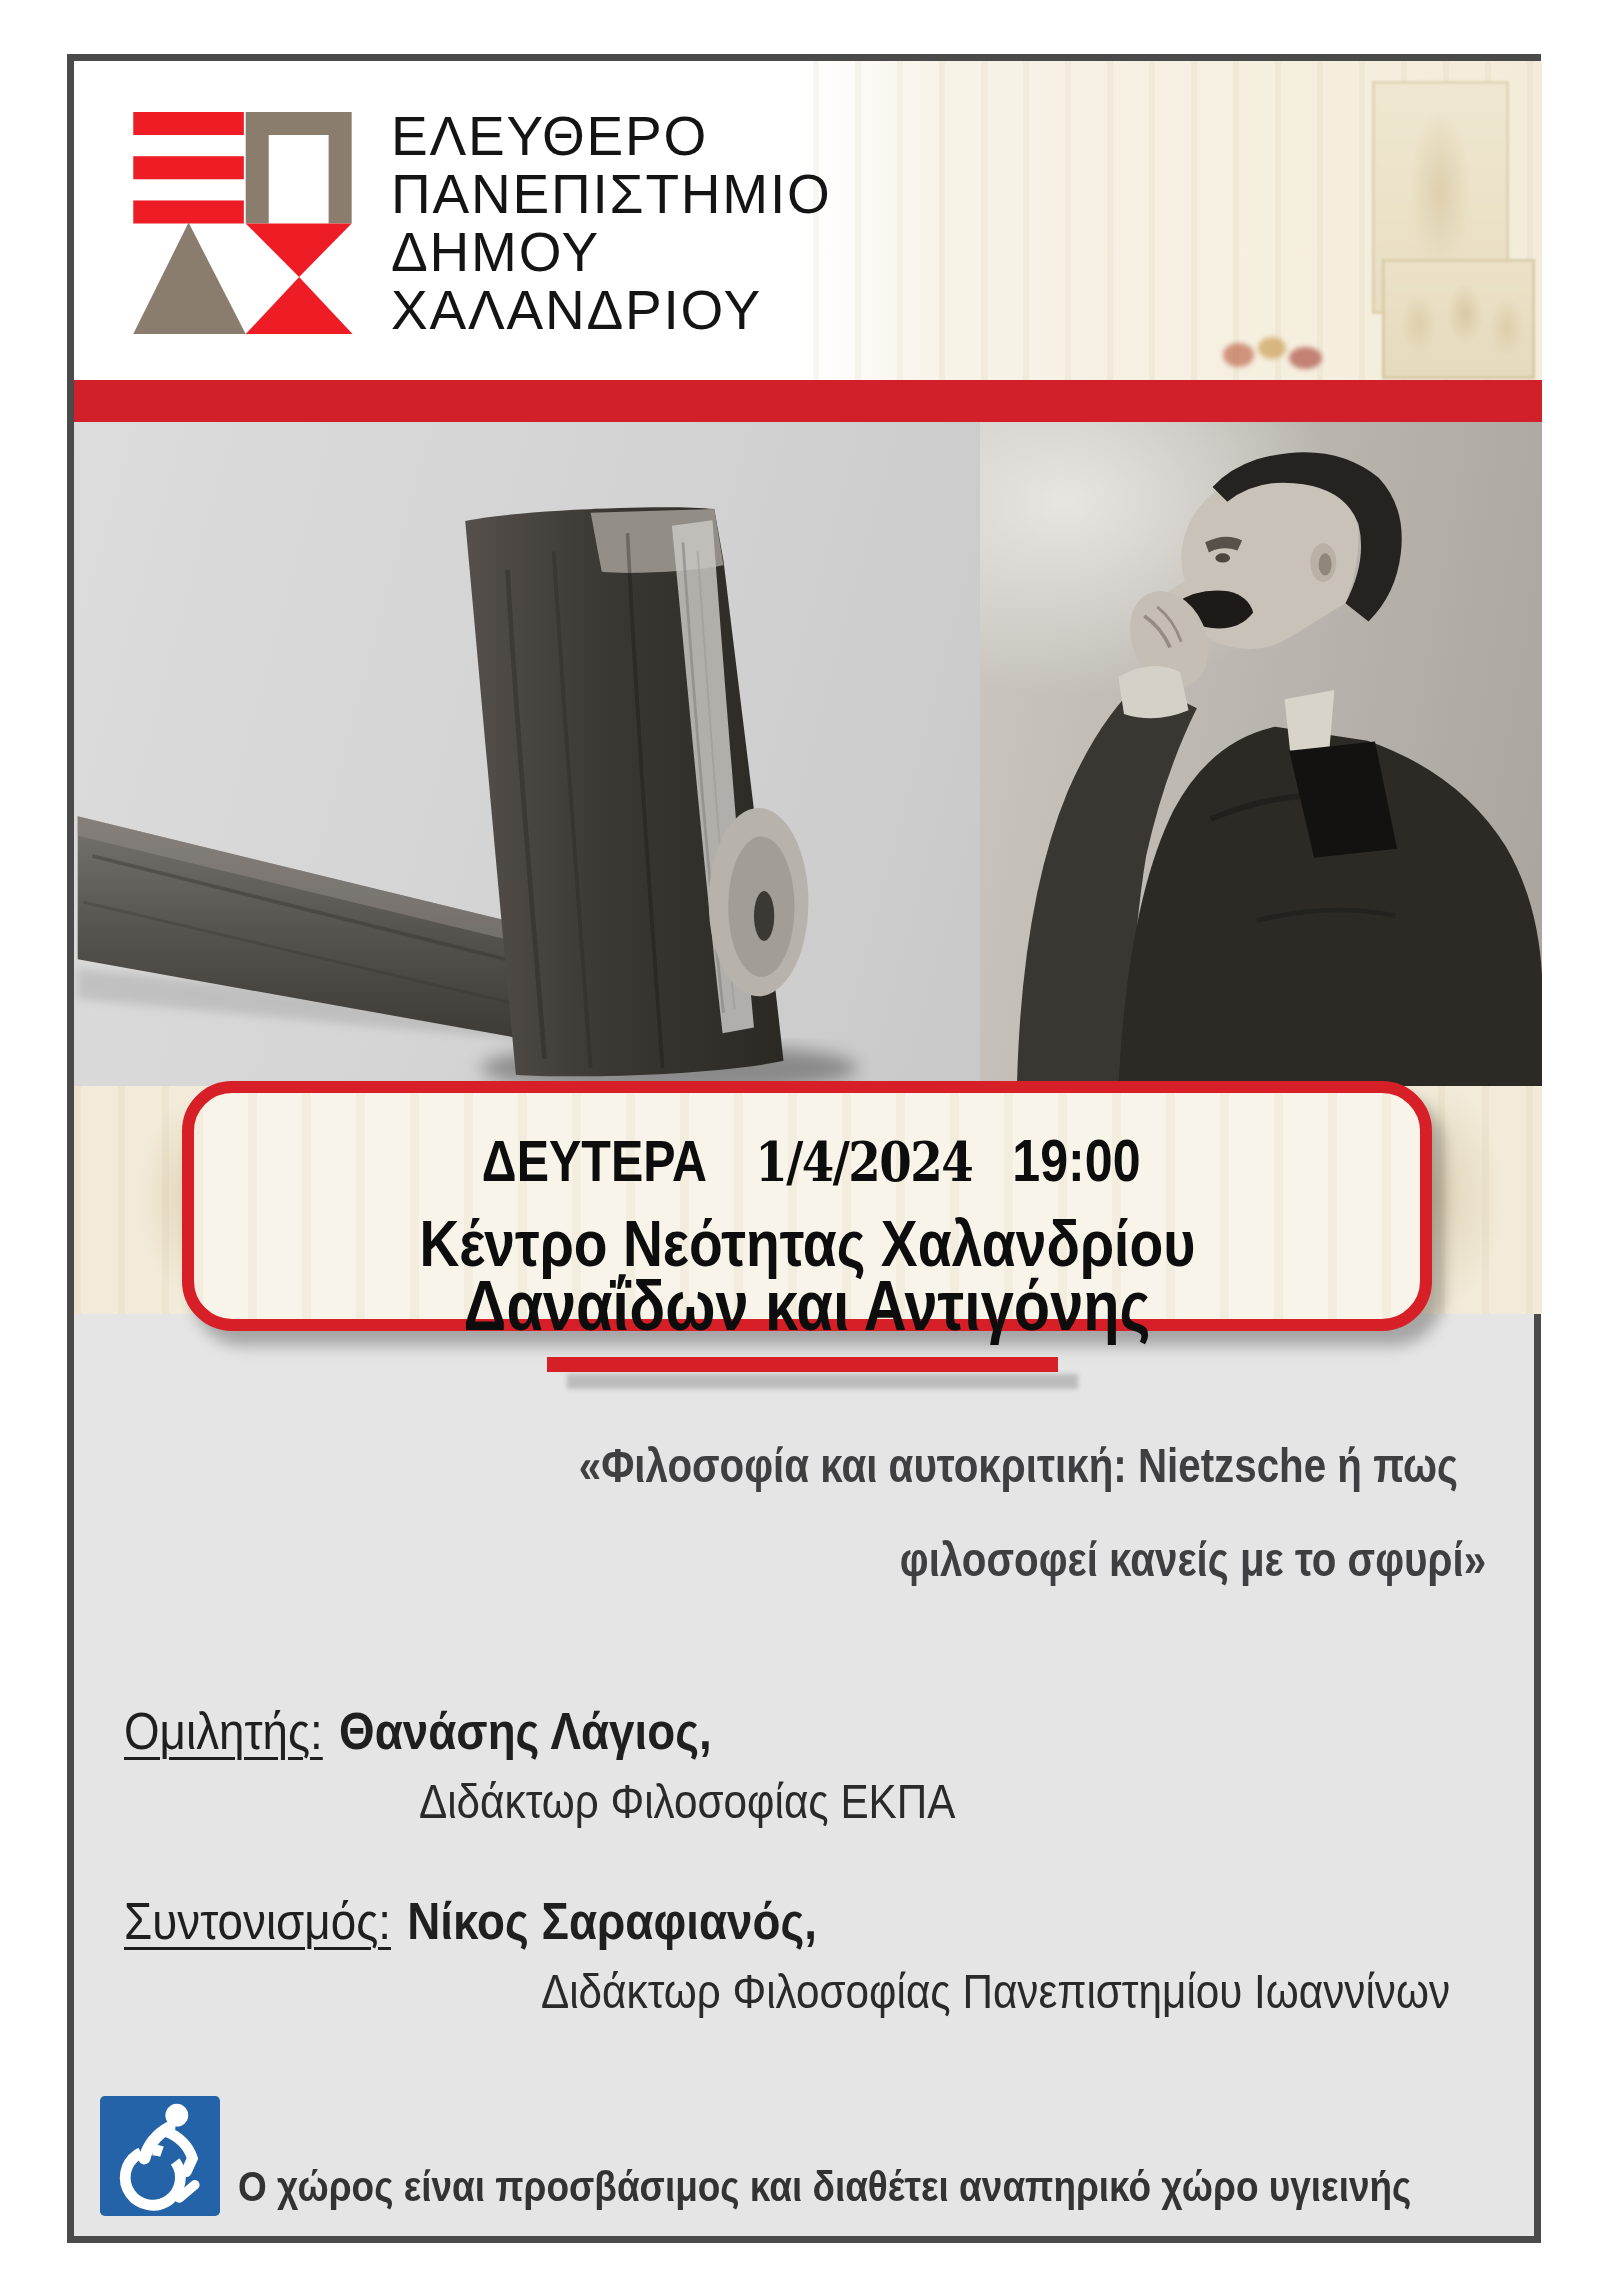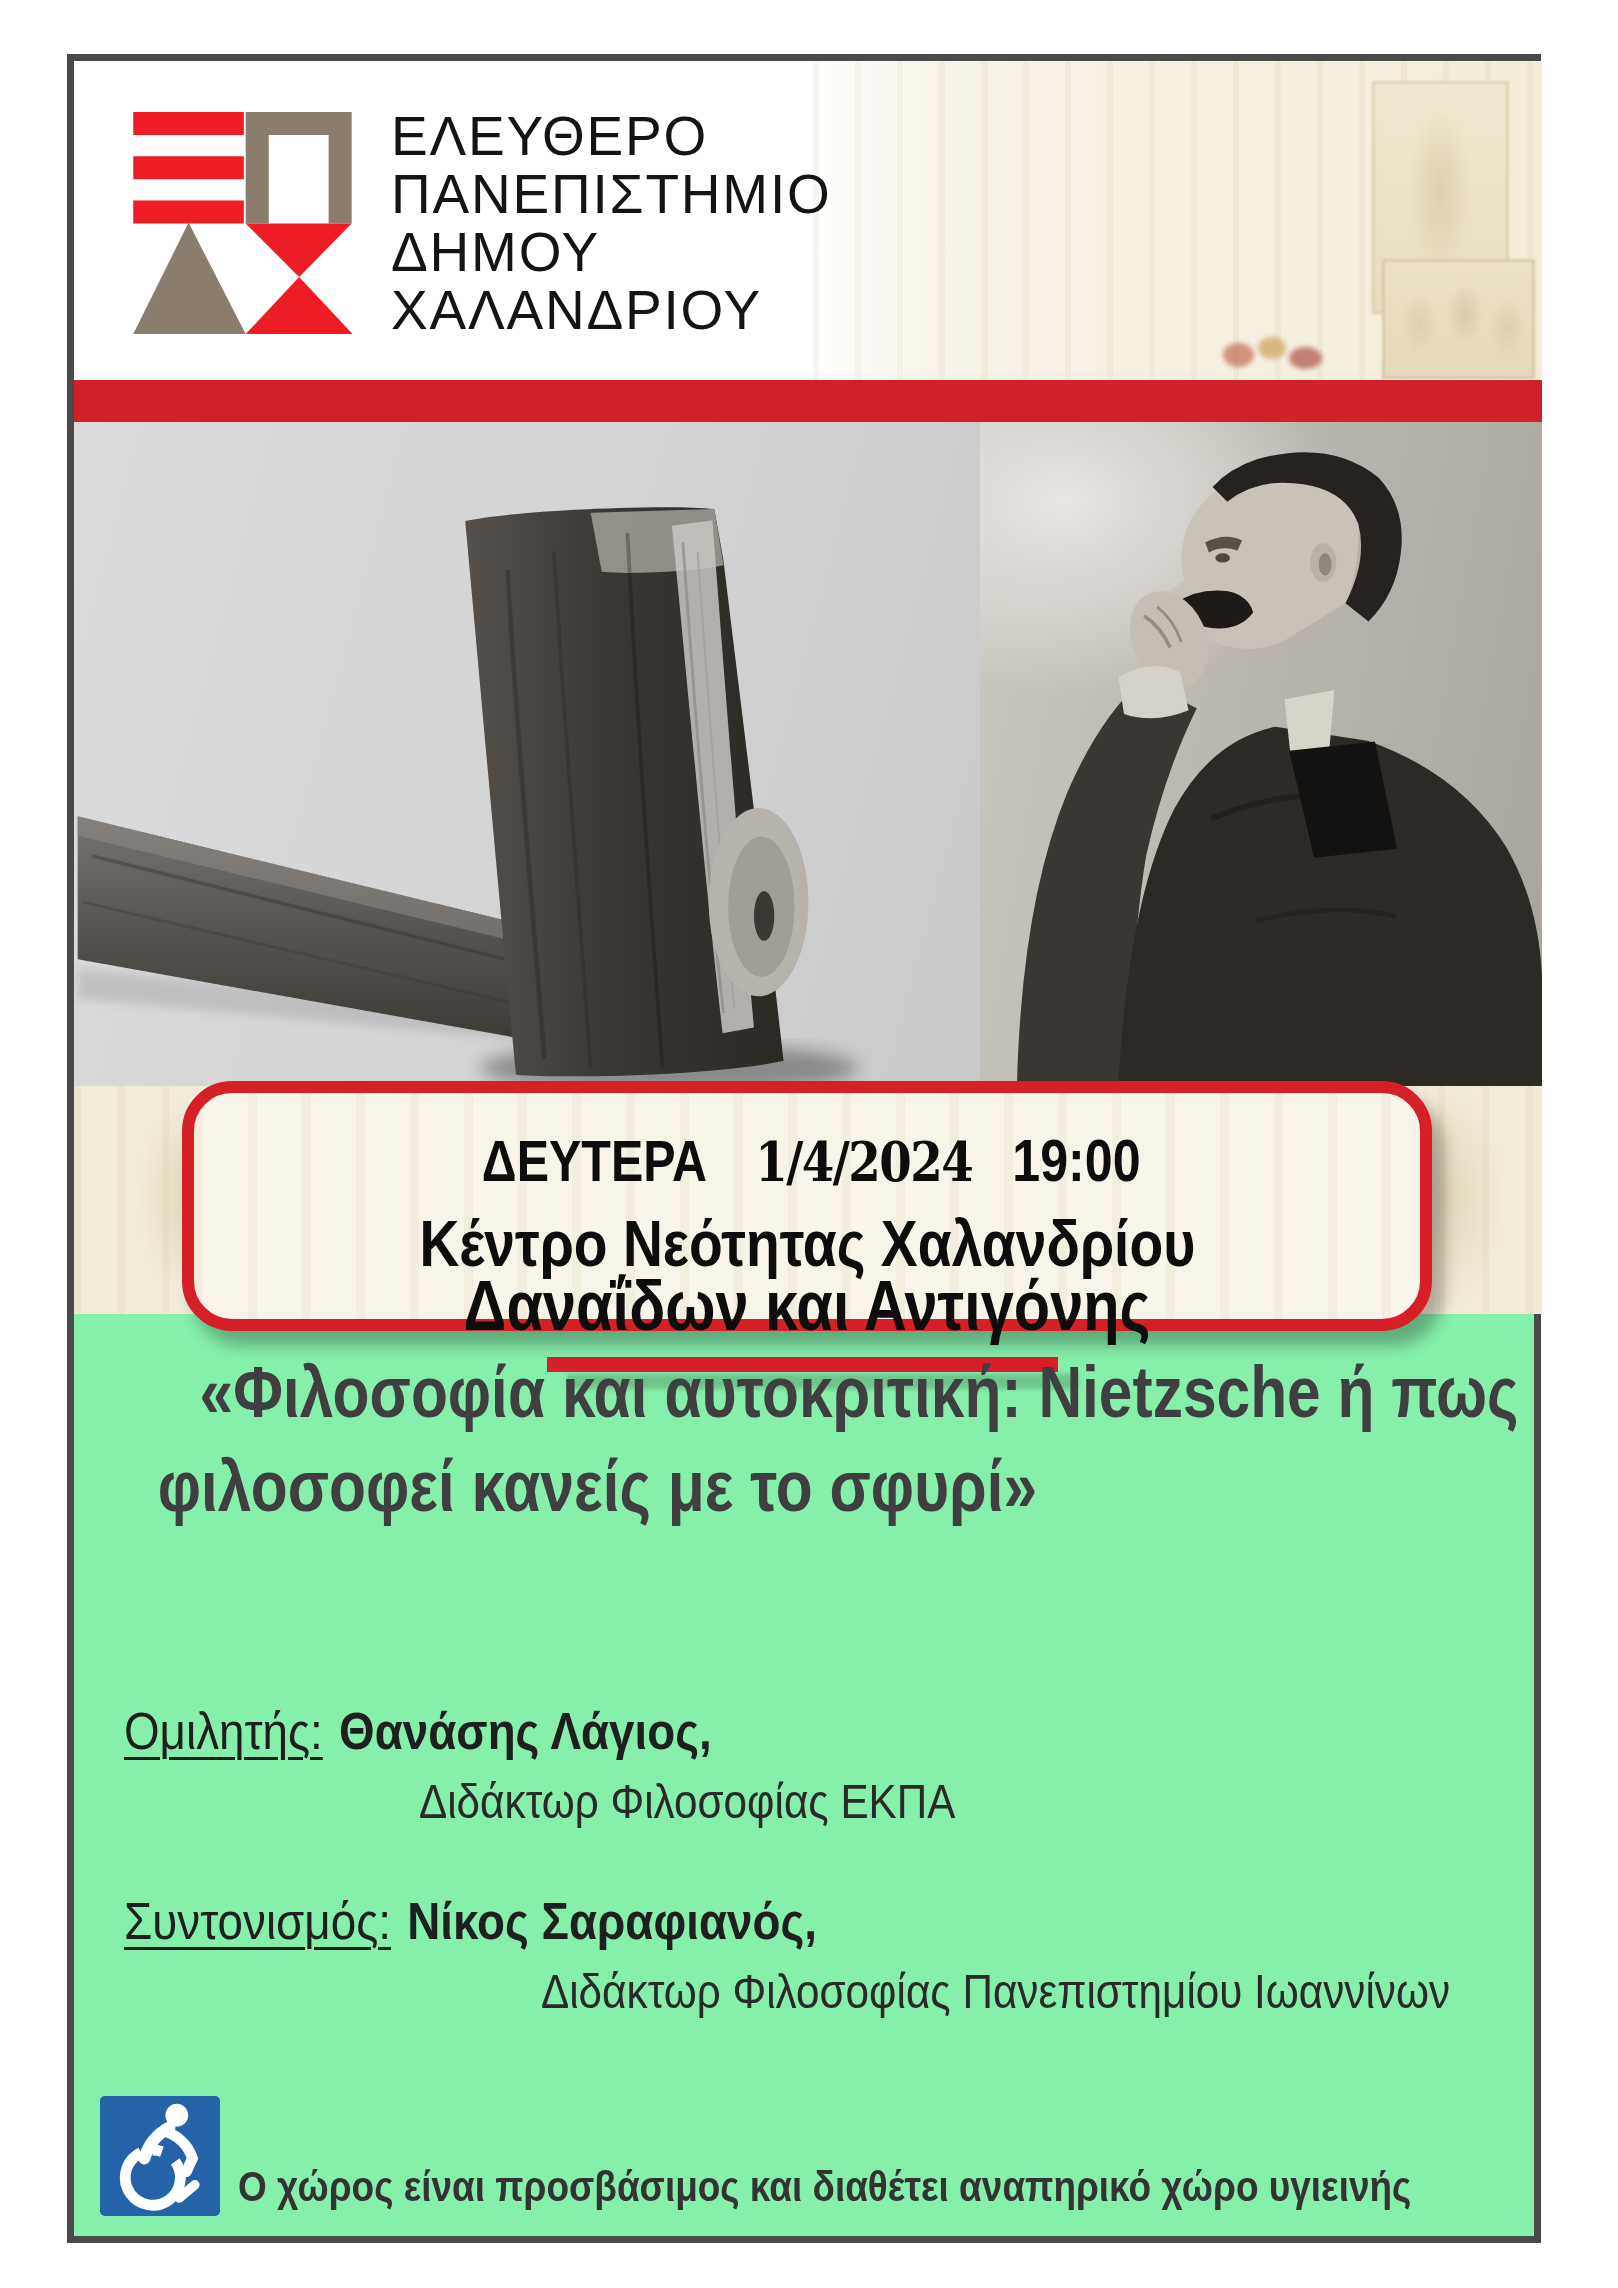--- a/index.html
+++ b/index.html
@@ -1,19 +1,19 @@
 <!DOCTYPE html>
 <html style="font-size:14.8px"><head>
 <meta charset="utf-8">
 <style>
   html,body{margin:0;padding:0;background:#ffffff;}
   body{width:1619px;height:2289px;position:relative;overflow:hidden;
        font-family:"Liberation Sans","DejaVu Sans",sans-serif;color:#111;}
   .frame{position:absolute;left:67px;top:54px;width:1474px;height:2189px;
-         box-sizing:border-box;border:7.4px solid #4a4a4a;background:#86efac;}
+         box-sizing:border-box;border:7.4px solid #4a4a4a;background:#e5e5e5;}
   .abs{position:absolute;}
   
   .cx{display:inline-block;transform:scaleX(.84);transform-origin:50% 50%;white-space:nowrap;}
   .cxl{display:inline-block;transform:scaleX(.88);transform-origin:0 50%;white-space:nowrap;}
   .ul{text-decoration:underline;text-decoration-thickness:2.8px;text-underline-offset:8.3px;}
   .b{font-weight:bold;}
 
   
   .header{left:0;top:0;width:1468px;height:319px;background:#fff;overflow:hidden;}
   .artwork{right:0;top:0;width:729px;height:319px;
@@ -74,22 +74,22 @@
   .time{font-size:59px;font-weight:bold;}
   .venue{font-size:65px;font-weight:bold;line-height:66px;margin-top:1.8px;}
   .address{font-size:70px;font-weight:bold;line-height:54px;margin-top:1.8px;}
   .dline1 .cx,.venue .cx,.address .cx{transform:scaleX(.85);}
 
   
   .divider{left:473px;top:1296px;width:511px;height:14.8px;background:#d61f26;
       box-shadow:20px 16.6px 4.6px rgba(0,0,0,.18);}
 
   
-  .title{left:0;top:1284px;width:1468px;text-align:left;color:#3f3f41;
-      font-size:72px;font-weight:bold;line-height:94px;}
+  .title{left:0;top:1358px;width:1468px;text-align:right;color:#3f3f41;
+      font-size:48px;font-weight:bold;line-height:94px;}
 
   
   .people{font-size:52px;color:#1f1f1f;}
   .people .line{line-height:63px;text-decoration:underline;}
   .people .label{margin-right:18.5px;}
   .people .aff{font-size:48px;margin-top:11px;color:#2a2a2a;}
   .speaker{left:50px;top:1639px;}
   .speaker .aff{margin-left:295px;}
   .moderator{left:50px;top:1829px;}
   .moderator .aff{margin-left:417px;}

